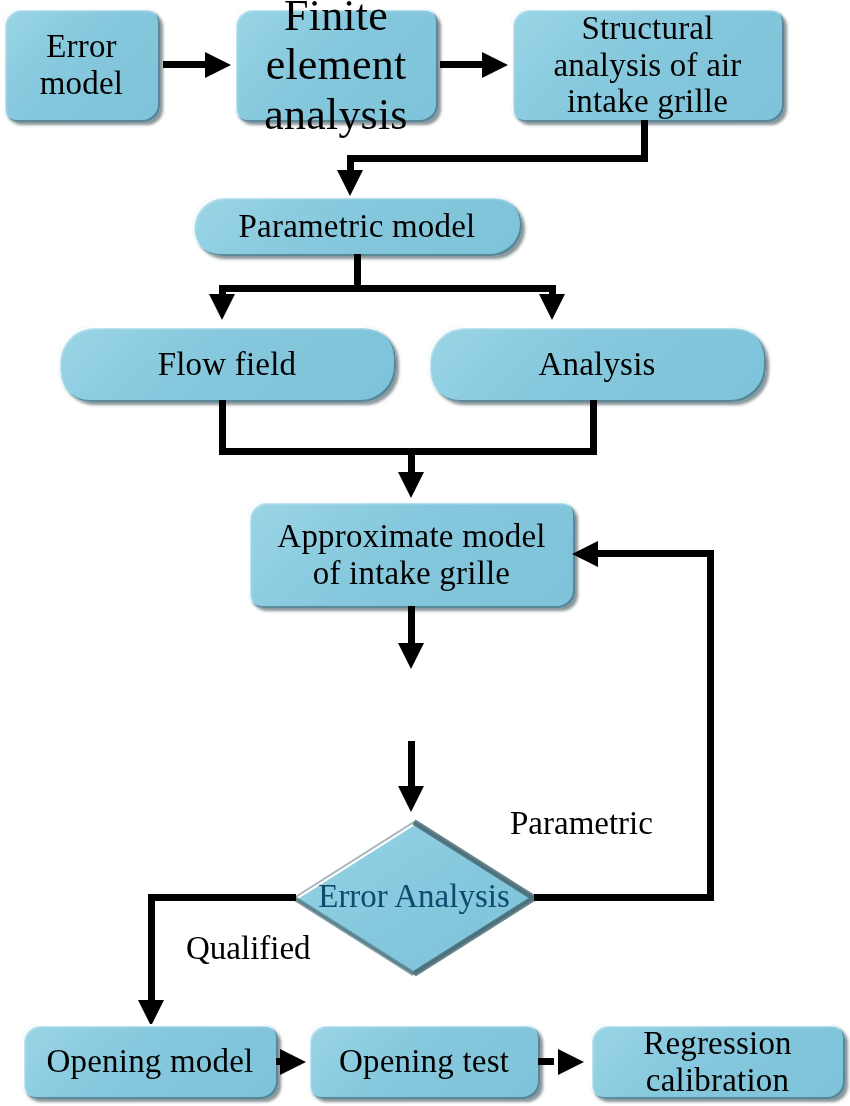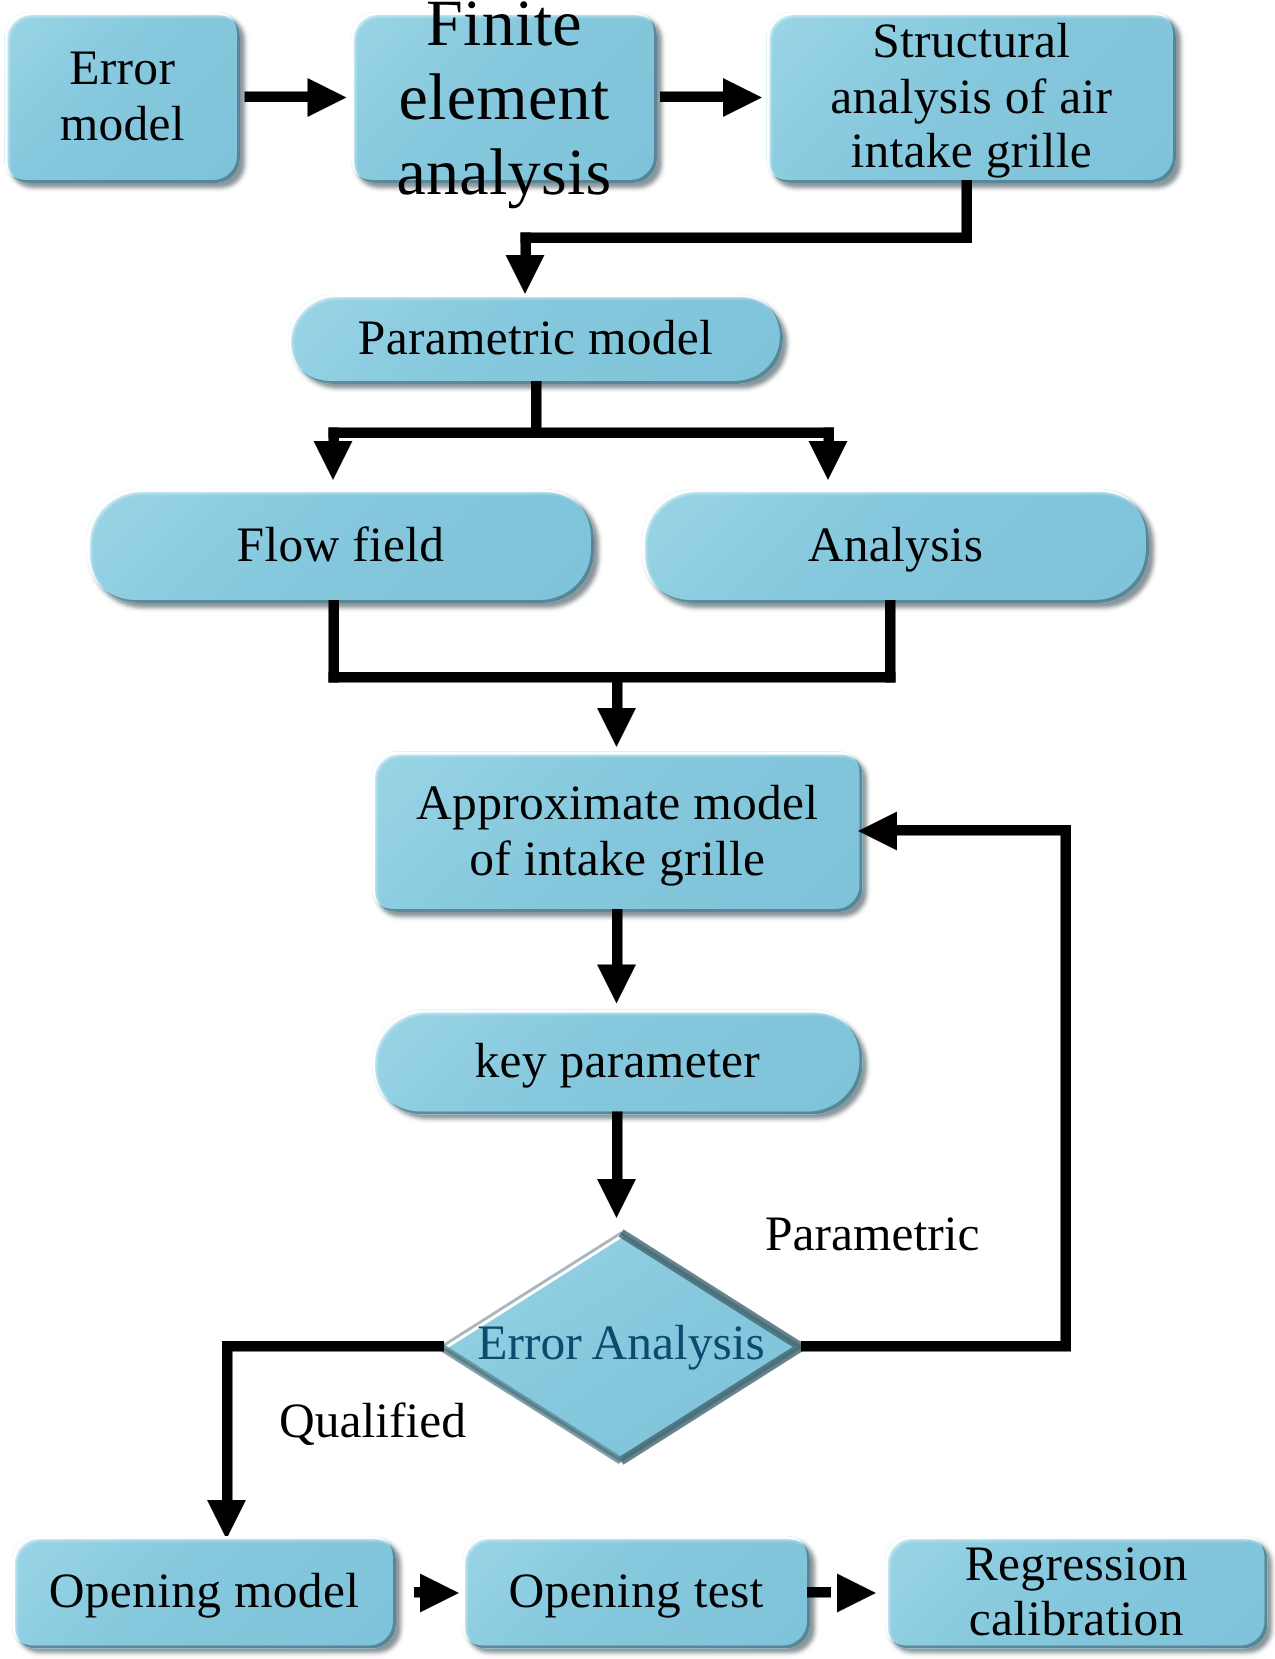--- a/index.html
+++ b/index.html
@@ -154,23 +154,20 @@
   <div class="arrow down" style="left:398px; top:472px;"></div>
 
   <div class="node" style="left:248px; top:501px; width:327px; height:107px; font-size:33px;">
     <span class="label">Approximate model
 of intake grille</span>
   </div>
 
   <div class="conn v" style="left:408px; top:606px; height:42px;"></div>
   <div class="arrow down" style="left:398px; top:643px;"></div>
 
-  <div class="node rounded-pill" style="left:248px; top:673px; width:327px; height:70px; font-size:33px;">
-    <span class="label">key parameter</span>
-  </div>
 
   <div class="conn v" style="left:408px; top:741px; height:48px;"></div>
   <div class="arrow down" style="left:398px; top:786px;"></div>
 
   <div class="diamond-wrap" style="left:288px; top:816px; width:252px; height:164px;">
     <svg class="diamond-shape" viewBox="0 0 252 164" preserveAspectRatio="none">
       <defs>
         <linearGradient id="dgrad" x1="0" y1="0" x2="1" y2="1">
           <stop offset="0%" stop-color="#9ad5e6"></stop>
           <stop offset="50%" stop-color="#86c8dd"></stop>
@@ -190,21 +187,21 @@
   <div class="conn v" style="left:707px; top:550px; height:348px;"></div>
   <div class="conn h" style="left:596px; top:550px; width:118px;"></div>
   <div class="arrow left" style="left:572px; top:541px;"></div>
   <div class="edge-label" style="left:510px; top:805px; font-size:33px;">Parametric</div>
 
   <div class="conn h" style="left:148px; top:894px; width:148px;"></div>
   <div class="conn v" style="left:148px; top:894px; height:112px;"></div>
   <div class="arrow down" style="left:138px; top:1000px;"></div>
   <div class="edge-label" style="left:186px; top:930px; font-size:33px;">Qualified</div>
 
-  <div class="node" style="left:8px; top:1024px; width:256px; height:75px; font-size:33px;">
+  <div class="node" style="left:22px; top:1024px; width:256px; height:75px; font-size:33px;">
     <span class="label">Opening model</span>
   </div>
 
   <div class="conn h" style="left:276px; top:1058px; width:16px;"></div>
   <div class="arrow right" style="left:280px; top:1049px;"></div>
 
   <div class="node" style="left:308px; top:1024px; width:232px; height:75px; font-size:33px;">
     <span class="label">Opening test</span>
   </div>
 

